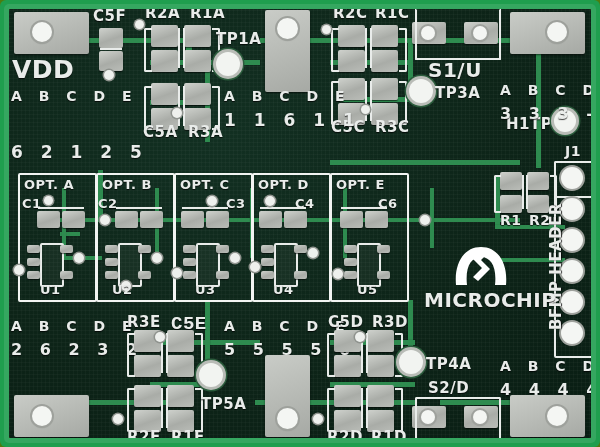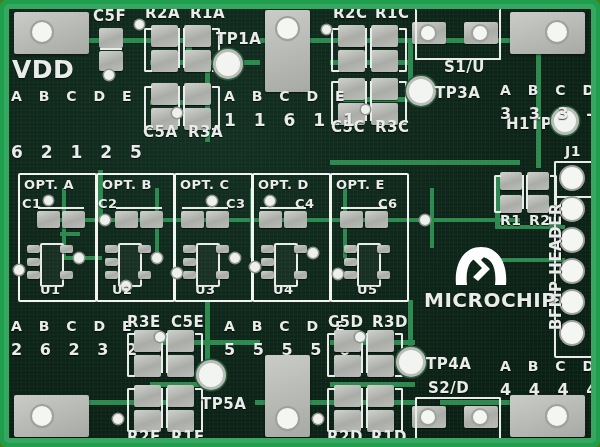--- a/index.html
+++ b/index.html
@@ -169,21 +169,21 @@
   <div class="silk" style="left:375px;top:118px;font-size:15px;">R3C</div>
 
   <div class="tp" style="left:409px;top:79px;width:24px;height:24px;"></div>
   <div class="silk" style="left:435px;top:84px;font-size:15px;">TP3A</div>
 
   <div class="pad" style="left:412px;top:22px;width:34px;height:22px;"></div>
   <div class="hole" style="left:421px;top:26px;width:14px;height:14px;"></div>
   <div class="pad" style="left:464px;top:22px;width:34px;height:22px;"></div>
   <div class="hole" style="left:473px;top:26px;width:14px;height:14px;"></div>
   <div class="boxo" style="left:415px;top:8px;width:82px;height:48px;"></div>
-  <div class="silk" style="left:428px;top:58px;font-size:15px;margin-left:16px;">S1/U</div>
+  <div class="silk" style="left:428px;top:58px;font-size:20px;">S1/U</div>
 
   <div class="silk" style="left:506px;top:115px;font-size:15px;">H1TP</div>
   <div class="tp" style="left:554px;top:110px;width:22px;height:22px;"></div>
 
   <div>
     <div class="silk thin" style="left:11px;top:88px;font-size:14px;letter-spacing:6px;">
       <span>A</span> <span>B</span> <span>C</span> <span>D</span> <span>E</span>
     </div>
     <div class="silk thin" style="left:11px;top:110px;font-size:17px;letter-spacing:6px;margin-top:32px;">
       <span>6</span> <span>2</span> <span>1</span> <span>2</span> <span>5</span>
@@ -357,21 +357,21 @@
   <div class="bigpad" style="left:14px;top:395px;width:75px;height:42px;"></div>
   <div class="hole" style="left:32px;top:406px;width:20px;height:20px;"></div>
 
   <div class="bigpad" style="left:265px;top:355px;width:45px;height:82px;"></div>
   <div class="hole" style="left:277px;top:408px;width:21px;height:21px;"></div>
 
   <div class="bigpad" style="left:510px;top:395px;width:75px;height:42px;"></div>
   <div class="hole" style="left:547px;top:406px;width:20px;height:20px;"></div>
 
   <div class="silk" style="left:127px;top:313px;font-size:15px;">R3E</div>
-  <div class="silk" style="left:171px;top:313px;font-size:15px;">C5E</div>
+  <div class="silk" style="left:171px;top:313px;font-size:19px;font-family:Liberation Mono, monospace;">C5E</div>
   <div class="pad" style="left:134px;top:330px;width:27px;height:22px;"></div>
   <div class="pad" style="left:134px;top:355px;width:27px;height:22px;"></div>
   <div class="pad" style="left:167px;top:330px;width:27px;height:22px;"></div>
   <div class="pad" style="left:167px;top:355px;width:27px;height:22px;"></div>
   <div class="bracket" style="left:127px;top:333px;width:6px;height:40px;"></div>
   <div class="bracketR" style="left:195px;top:333px;width:6px;height:40px;"></div>
   <div class="vline" style="left:161px;top:333px;width:2px;height:40px;"></div>
   <div class="vline" style="left:166px;top:333px;width:2px;height:40px;"></div>
   <div class="via" style="left:155px;top:332px;width:10px;height:10px;"></div>
 

